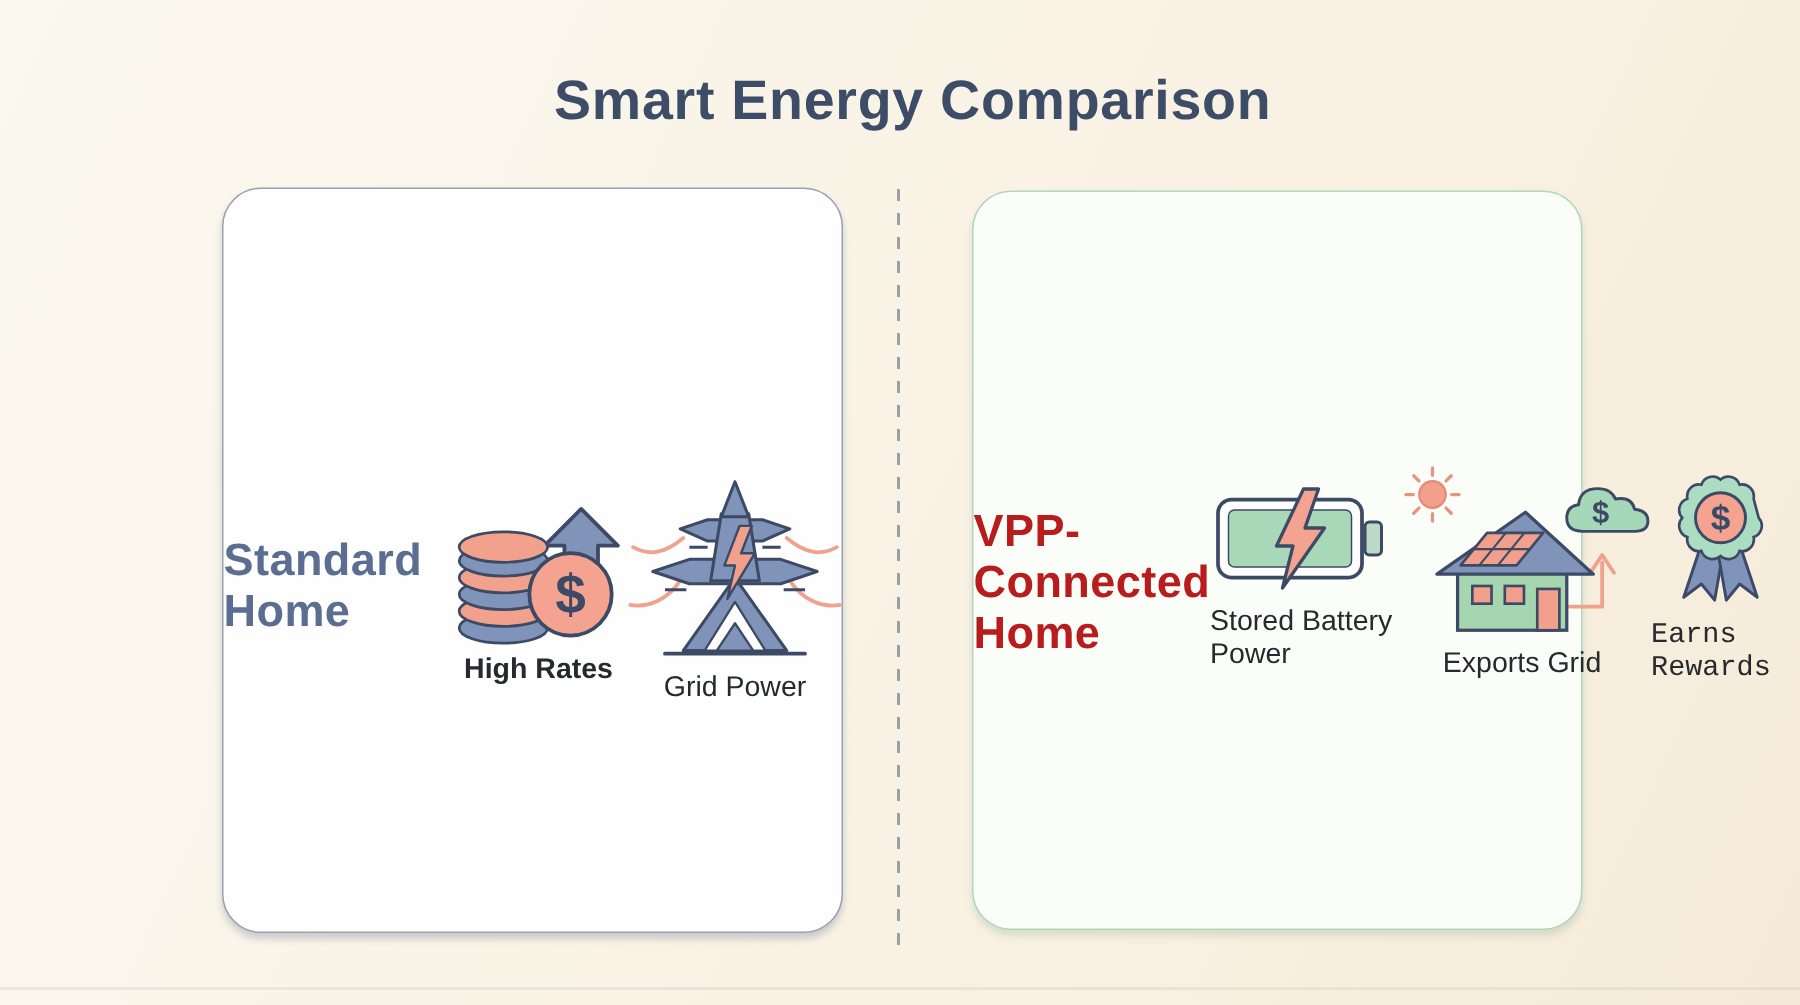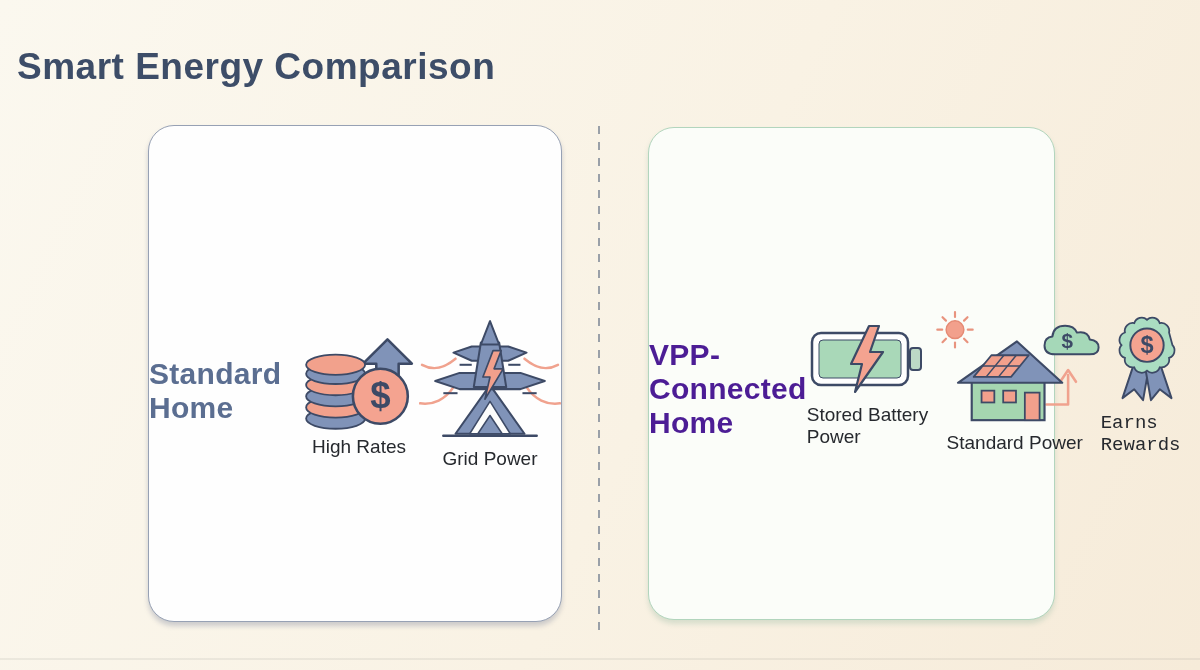--- a/index.html
+++ b/index.html
@@ -4,53 +4,53 @@
 <style>
   * { margin:0; padding:0; box-sizing:border-box; }
   html,body { width:1200px; height:670px; overflow:hidden; }
   body {
     font-family:"Liberation Sans", sans-serif;
     background:linear-gradient(115deg,#fbf8ef 0%,#f9f2e4 55%,#f6ebd9 100%);
     position:relative;
   }
   .page-title {
     position:absolute; top:46px; left:0; width:100%;
-    font-size:37px; font-weight:bold;
+    text-align:center; font-size:37px; font-weight:bold;
     color:#3d4d68; letter-spacing:.5px;padding-left:17px;
   }
   .card {
     position:absolute; border-radius:26px;
     display:flex; flex-direction:row; align-items:center;
   }
   .card-standard {
     left:148px; top:125px; width:414px; height:497px;
     background:#fefefe; border:1.5px solid #97a1b4;
     box-shadow:0 4px 5px rgba(108,118,145,.32);
   }
   .card-vpp {
     left:648px; top:127px; width:407px; height:493px;
     background:#fbfdf9; border:1.5px solid #b2d5bd;
     box-shadow:0 4px 5px rgba(140,180,155,.30);
   }
   .card-title { font-size:30px; font-weight:bold; letter-spacing:.3px; }
   .card-standard .card-title { margin-top:34px; color:#5b6e91; }
-  .card-vpp .card-title { margin-top:30px; color:#4c1d95; }
+  .card-vpp .card-title { margin-top:30px; color:#b91c1c; }
   .item { display:flex; flex-direction:column; align-items:center; }
   .item-label { font-size:19px; color:#26292e; }
   .divider {
     position:absolute; left:598px; top:126px; width:2px; height:508px;
     background:repeating-linear-gradient(to bottom,#9aa0a8 0 8px,transparent 8px 16px);
   }
   .floor-line {
     position:absolute; left:0; bottom:10px; width:100%; height:2px;
     background:rgba(150,150,140,.14);
   }
   svg text { font-family:"Liberation Sans", sans-serif; font-weight:bold; fill:#3d4a66; }
   
-  .i-rates   { margin-top:44px; } .i-rates .item-label { margin-top:5px; }
+  .i-rates   { margin-top:44px; } .i-rates .item-label { margin-top:5px;font-weight:bold; }
   .i-grid    { margin-top:40px; } .i-grid .item-label  { margin-top:6px; }
   .i-battery { margin-top:22px; } .i-battery .item-label { margin-top:8px; }
   .i-export  { margin-top:16px; } .i-export .item-label  { margin-top:2px; }
   .i-badge   { margin-top:14px; } .i-badge .item-label   { margin-top:6px;font-family:Liberation Mono, monospace; }
 </style>
 </head>
 <body>
 
 <h1 class="page-title">Smart Energy Comparison</h1>
 
@@ -133,21 +133,21 @@
         <line x1="74.7" y1="46" x2="56.7" y2="68"></line>
           <line x1="87.3" y1="46" x2="69.3" y2="68"></line>
         <line x1="53" y1="57" x2="91" y2="57"></line>
       </g>
       <rect x="52" y="82" width="13" height="12" fill="#f2a08c" stroke="#3d4a66" stroke-width="1.8"></rect>
       <rect x="74" y="82" width="13" height="12" fill="#f2a08c" stroke="#3d4a66" stroke-width="1.8"></rect>
       <rect x="96" y="84" width="15" height="28" fill="#f2a08c" stroke="#3d4a66" stroke-width="1.8"></rect>
       <path d="M127 45 q-11 0 -11 -9 q0 -8 8 -9 q1 -11 13 -11 q9 0 12 7 q11 -2 13 7 q9 1 9 8 q0 7 -9 7 z" fill="#a5d8b8" stroke="#3d4a66" stroke-width="2" stroke-linejoin="round"></path>
       <text x="139" y="39" font-size="21" text-anchor="middle">$</text>
     </svg>
-    <span class="item-label">Standard Power</span>
+    <span class="item-label">Exports Grid</span>
   </div>
 
   <div class="item i-badge">
     <svg width="92" height="100" viewBox="0 0 92 102">
       <polygon points="33,58 21,94 33,85 42,96 48,62" fill="#8093b8" stroke="#3d4a66" stroke-width="2" stroke-linejoin="round"></polygon>
       <polygon points="59,58 71,94 59,85 50,96 44,62" fill="#8093b8" stroke="#3d4a66" stroke-width="2" stroke-linejoin="round"></polygon>
       <path d="M72,40 A8,8 0 0 1 68.5,53 A8,8 0 0 1 59,62.5 A8,8 0 0 1 46,66 A8,8 0 0 1 33,62.5 A8,8 0 0 1 23.5,53 A8,8 0 0 1 20,40 A8,8 0 0 1 23.5,27 A8,8 0 0 1 33,17.5 A8,8 0 0 1 46,14 A8,8 0 0 1 59,17.5 A8,8 0 0 1 68.5,27 Z" fill="#aaddc2" stroke="#3d4a66" stroke-width="1.8"></path>
       <circle cx="46" cy="40" r="17" fill="#f4a390" stroke="#3d4a66" stroke-width="2"></circle>
       <text x="46" y="48" font-size="24" text-anchor="middle">$</text>
     </svg>

